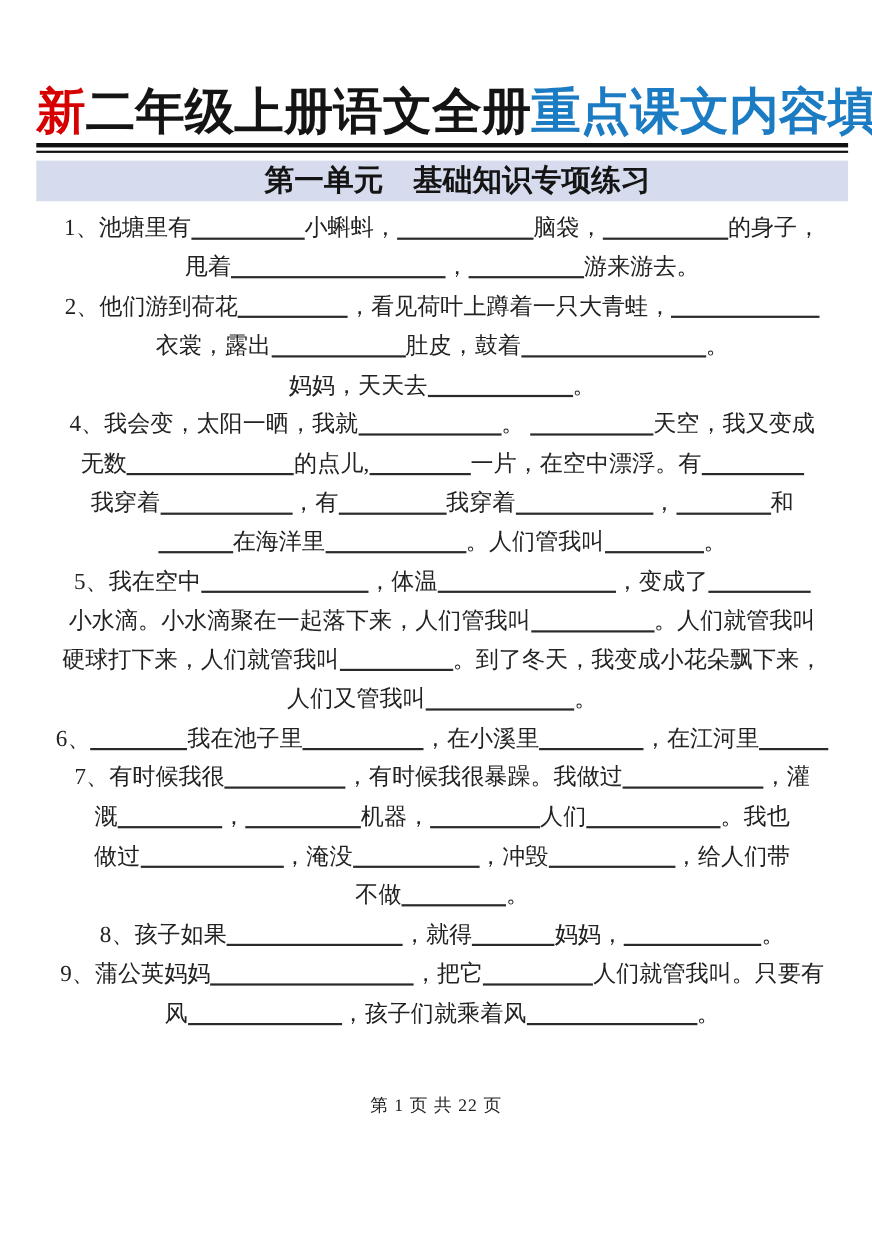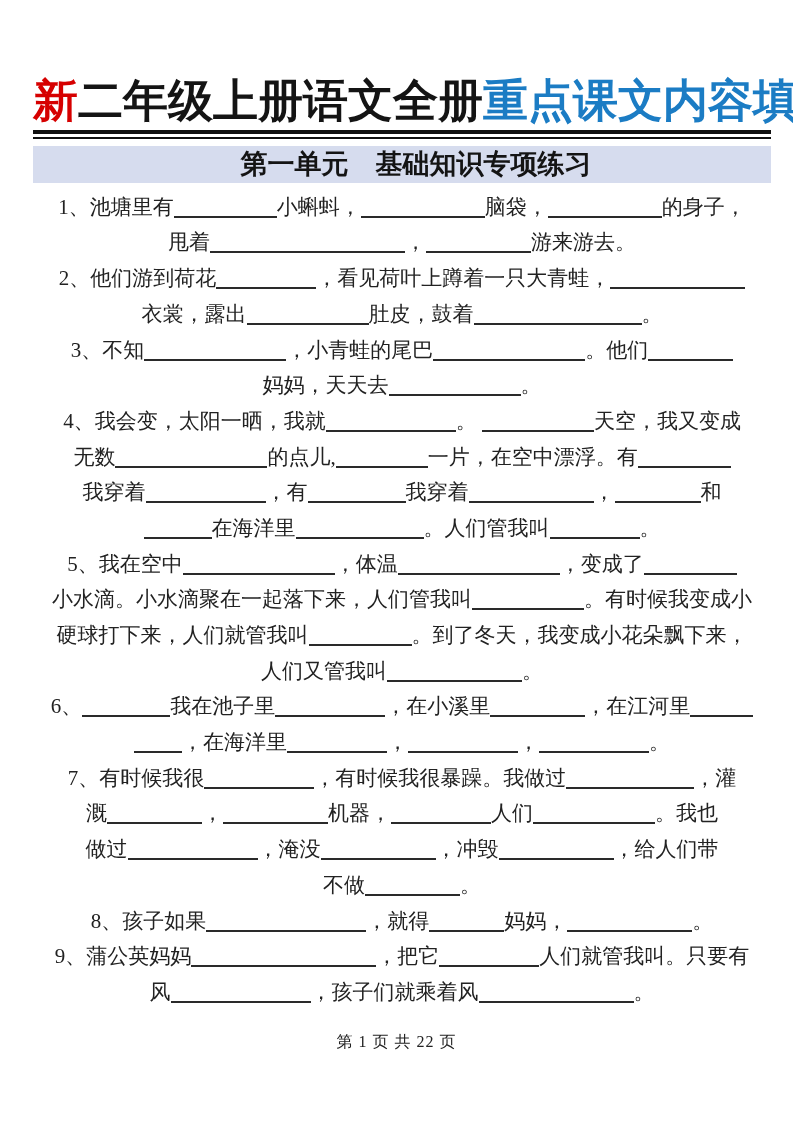--- a/index.html
+++ b/index.html
@@ -58,21 +58,21 @@
   .blank {
     display: inline-block;
     height: 5px;
     border-bottom: 2px solid #2a2a2a;
     vertical-align: -4px;
   }
   .footer {
     position: absolute;
     left: 0;
     right: 0;
-    top: 1032px;
+    top: 995px;
     text-align: center;
     font-size: 16px;
     color: #222222;
     letter-spacing: 1px;
   }
 </style>
 </head>
 <body>
 
 <div class="page">
@@ -82,32 +82,30 @@
 
     <div class="double-rule"></div>
 
     <div class="section-header" style="background: rgb(214, 220, 238);">第一单元　基础知识专项练习</div>
 
     <div class="body" id="worksheet-body">
         <div class="line"><span>1、池塘里有</span><span class="blank" style="width: 103px;"></span><span>小蝌蚪，</span><span class="blank" style="width: 124px;"></span><span>脑袋，</span><span class="blank" style="width: 114px;"></span><span>的身子，</span></div>
         <div class="line"><span>甩着</span><span class="blank" style="width: 195px;"></span><span>，</span><span class="blank" style="width: 105px;"></span><span>游来游去。</span></div>
         <div class="line"><span>2、他们游到荷花</span><span class="blank" style="width: 100px;"></span><span>，看见荷叶上蹲着一只大青蛙，</span><span class="blank" style="width: 135px;"></span></div>
         <div class="line"><span>衣裳，露出</span><span class="blank" style="width: 122px;"></span><span>肚皮，鼓着</span><span class="blank" style="width: 168px;"></span><span>。</span></div>
-        <div class="line"><span>3、不知</span><span class="blank" style="width: 142px;"></span><span>，小青蛙的尾巴</span><span class="blank" style="width: 152px;"></span><span>。他们</span><span class="blank" style="width: 85px;"></span></div>
         <div class="line"><span>妈妈，天天去</span><span class="blank" style="width: 132px;"></span><span>。</span></div>
         <div class="line"><span>4、我会变，太阳一晒，我就</span><span class="blank" style="width: 130px;"></span><span>。 </span><span class="blank" style="width: 112px;"></span><span>天空，我又变成</span></div>
         <div class="line"><span>无数</span><span class="blank" style="width: 152px;"></span><span>的点儿,</span><span class="blank" style="width: 92px;"></span><span>一片，在空中漂浮。有</span><span class="blank" style="width: 93px;"></span></div>
         <div class="line"><span>我穿着</span><span class="blank" style="width: 120px;"></span><span>，有</span><span class="blank" style="width: 98px;"></span><span>我穿着</span><span class="blank" style="width: 125px;"></span><span>，</span><span class="blank" style="width: 86px;"></span><span>和</span></div>
         <div class="line"><span class="blank" style="width: 68px;"></span><span>在海洋里</span><span class="blank" style="width: 128px;"></span><span>。人们管我叫</span><span class="blank" style="width: 90px;"></span><span>。</span></div>
         <div class="line"><span>5、我在空中</span><span class="blank" style="width: 152px;"></span><span>，体温</span><span class="blank" style="width: 162px;"></span><span>，变成了</span><span class="blank" style="width: 93px;"></span></div>
-        <div class="line"><span>小水滴。小水滴聚在一起落下来，人们管我叫</span><span class="blank" style="width: 112px;"></span><span>。有时候我变成小</span></div>
+        <div class="line"><span>小水滴。小水滴聚在一起落下来，人们管我叫</span><span class="blank" style="width: 112px;"></span><span>。人们就管我叫</span></div>
         <div class="line"><span>硬球打下来，人们就管我叫</span><span class="blank" style="width: 103px;"></span><span>。到了冬天，我变成小花朵飘下来，</span></div>
         <div class="line"><span>人们又管我叫</span><span class="blank" style="width: 135px;"></span><span>。</span></div>
         <div class="line"><span>6、</span><span class="blank" style="width: 88px;"></span><span>我在池子里</span><span class="blank" style="width: 110px;"></span><span>，在小溪里</span><span class="blank" style="width: 95px;"></span><span>，在江河里</span><span class="blank" style="width: 63px;"></span></div>
-        <div class="line"><span class="blank" style="width: 48px;"></span><span>，在海洋里</span><span class="blank" style="width: 100px;"></span><span>，</span><span class="blank" style="width: 110px;"></span><span>，</span><span class="blank" style="width: 110px;"></span><span>。</span></div>
         <div class="line"><span>7、有时候我很</span><span class="blank" style="width: 110px;"></span><span>，有时候我很暴躁。我做过</span><span class="blank" style="width: 128px;"></span><span>，灌</span></div>
         <div class="line"><span>溉</span><span class="blank" style="width: 95px;"></span><span>，</span><span class="blank" style="width: 105px;"></span><span>机器，</span><span class="blank" style="width: 100px;"></span><span>人们</span><span class="blank" style="width: 122px;"></span><span>。我也</span></div>
         <div class="line"><span>做过</span><span class="blank" style="width: 130px;"></span><span>，淹没</span><span class="blank" style="width: 115px;"></span><span>，冲毁</span><span class="blank" style="width: 115px;"></span><span>，给人们带</span></div>
         <div class="line"><span>不做</span><span class="blank" style="width: 95px;"></span><span>。</span></div>
         <div class="line"><span>8、孩子如果</span><span class="blank" style="width: 160px;"></span><span>，就得</span><span class="blank" style="width: 75px;"></span><span>妈妈，</span><span class="blank" style="width: 125px;"></span><span>。</span></div>
         <div class="line"><span>9、蒲公英妈妈</span><span class="blank" style="width: 185px;"></span><span>，把它</span><span class="blank" style="width: 100px;"></span><span>人们就管我叫。只要有</span></div>
         <div class="line"><span>风</span><span class="blank" style="width: 140px;"></span><span>，孩子们就乘着风</span><span class="blank" style="width: 155px;"></span><span>。</span></div>
       </div>
 
   </div>

